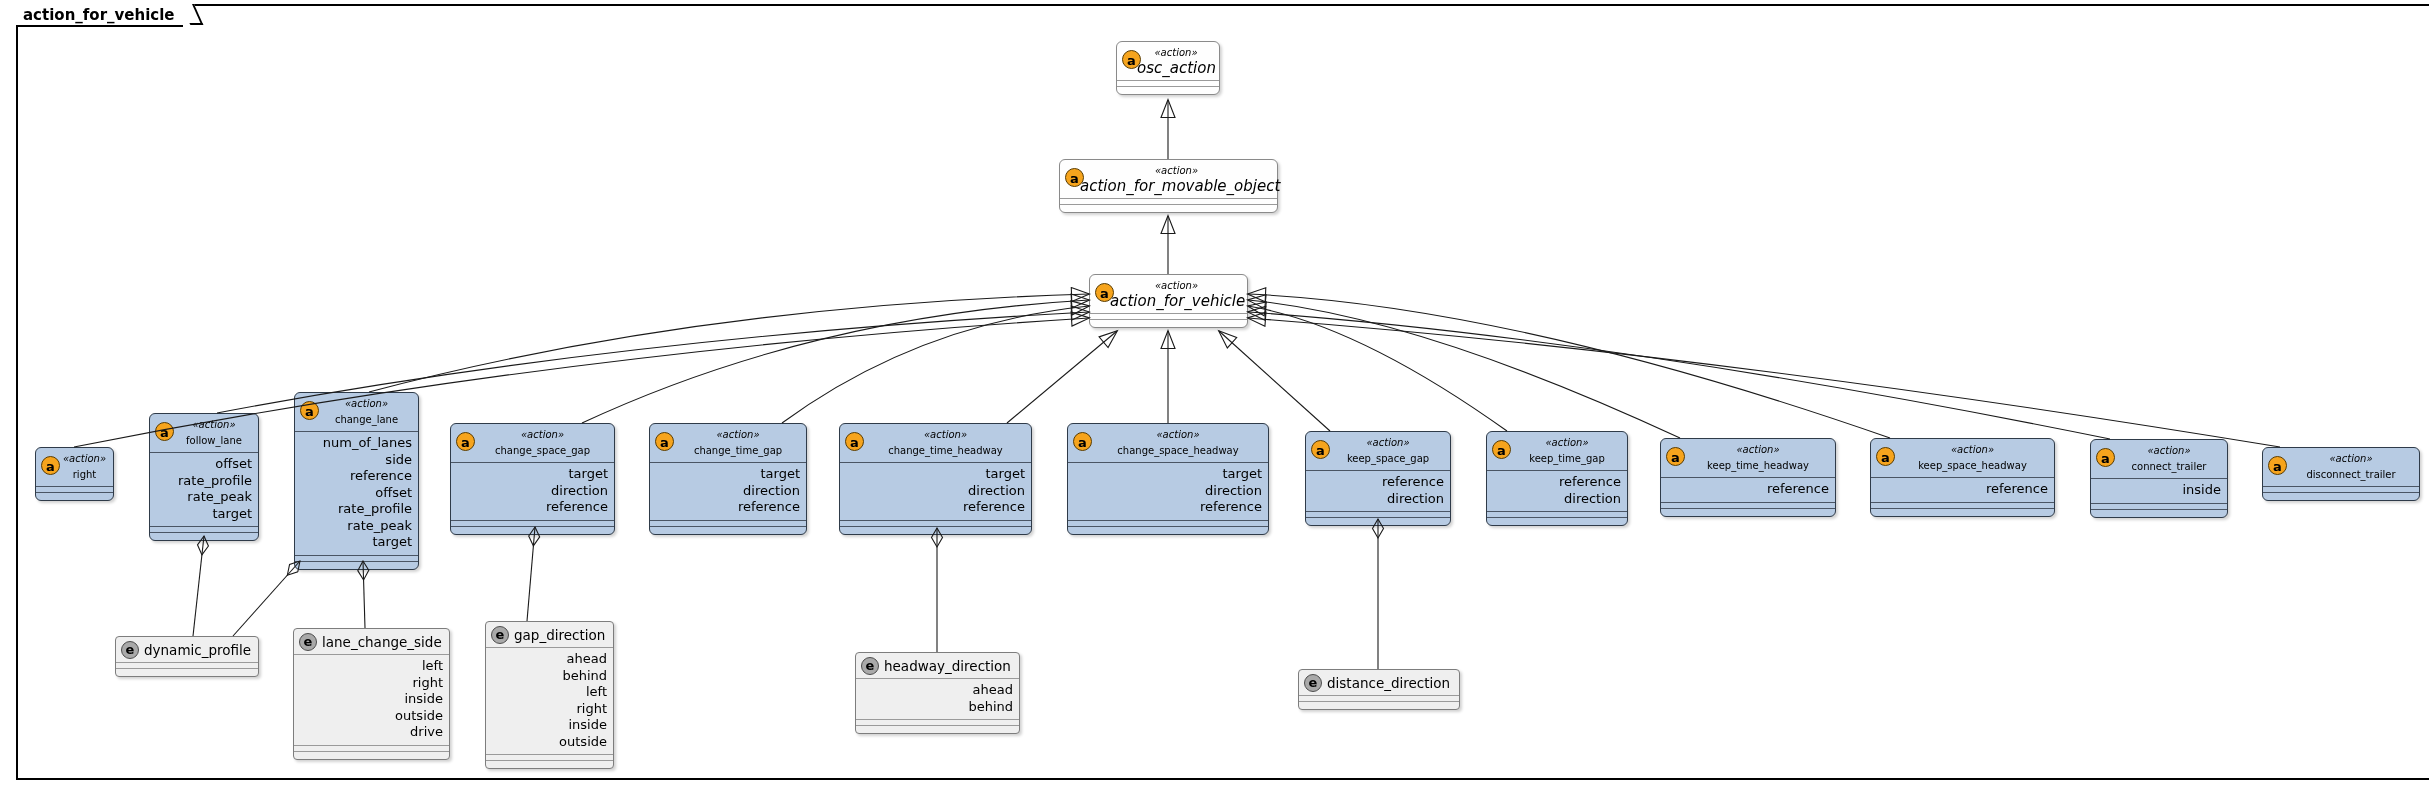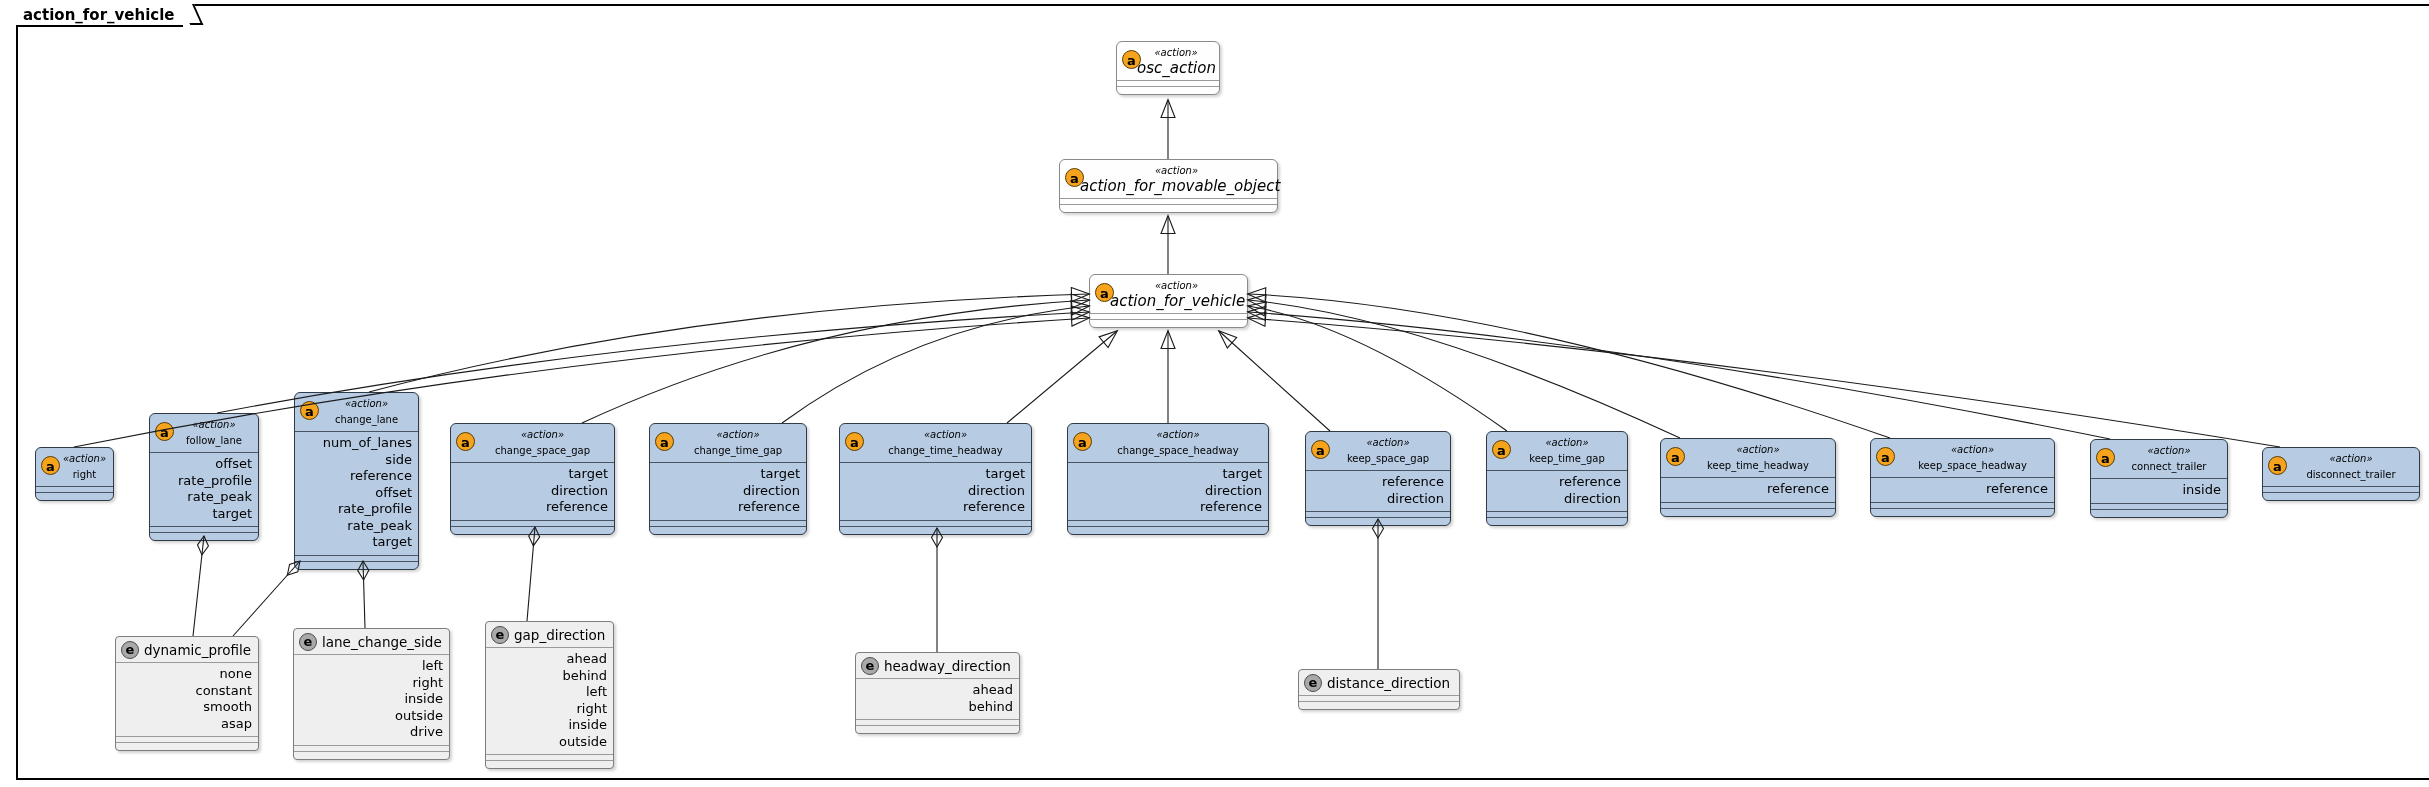--- a/index.html
+++ b/index.html
@@ -240,26 +240,20 @@
           <div class="cname">disconnect_trailer</div>
         </div>
         <div class="s1"></div>
         <div class="s2"></div>
       </div>
       <div class="node kind-enum" style="left: 103px; top: 636px; width: 144px;">
         <div class="hdr">
           <span class="spot spot-e">e</span>
           <div class="cname">dynamic_profile</div>
         </div>
-        <div class="attrs">
-          <div class="attr">none</div>
-          <div class="attr">constant</div>
-          <div class="attr">smooth</div>
-          <div class="attr">asap</div>
-        </div>
         <div class="s1"></div>
         <div class="s2"></div>
       </div>
       <div class="node kind-enum" style="left: 281px; top: 628px; width: 157px;">
         <div class="hdr">
           <span class="spot spot-e">e</span>
           <div class="cname">lane_change_side</div>
         </div>
         <div class="attrs">
           <div class="attr">left</div>

